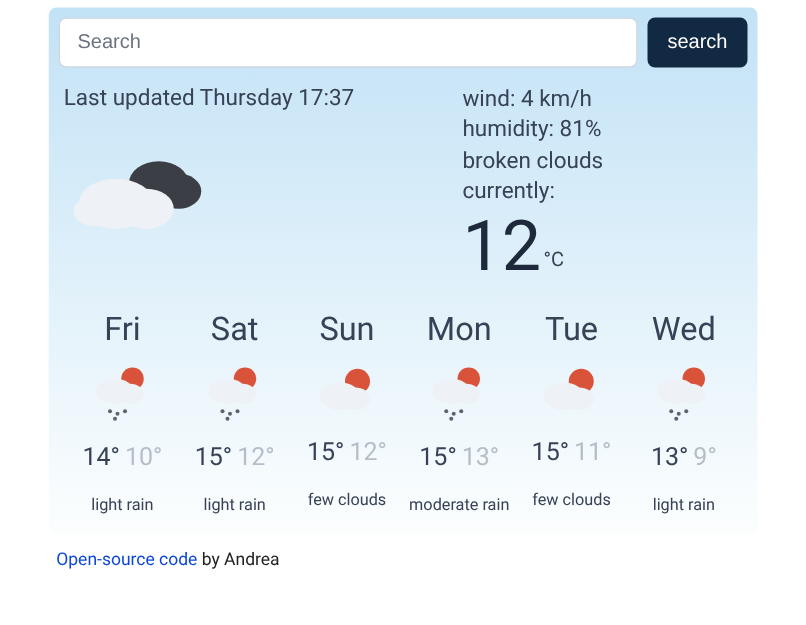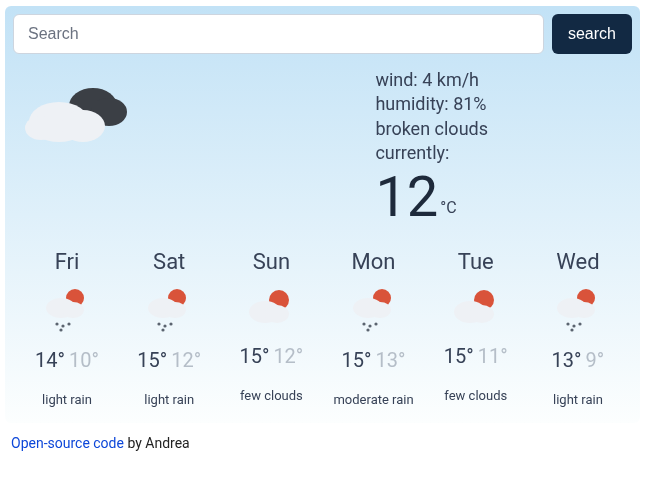--- a/index.html
+++ b/index.html
@@ -4,21 +4,21 @@
 <style>
   * { box-sizing: border-box; margin: 0; padding: 0; }
   body {
     font-family: -apple-system, BlinkMacSystemFont, "Segoe UI", Roboto, Arial, sans-serif;
     width: 645px;
     height: 500px;
     background: #fff;
     color: #374257;
   }
   .app {
-    width: 635px;
+    width: 567px;
     margin: 6px auto 0;
   }
   .gradient-box {
     background: linear-gradient(to bottom, #c2e2f6, #fcfefe);
     border-radius: 6px;
     padding: 8px 8px 16px 8px;
   }
   .search-row {
     display: flex;
     gap: 8px;
@@ -83,21 +83,21 @@
     justify-content: space-between;
     padding: 20px 6px 0 6px;
   }
   .day {
     width: 96px;
     display: flex;
     flex-direction: column;
     align-items: center;
     text-align: center;
   }
-  .day-name { font-size: 22px; color: #374257; margin-bottom: 6px; }
+  .day-name { font-size: 26px; color: #374257; margin-bottom: 6px; }
   .day-icon { margin: 6px 0; }
   .day-temps { font-size: 20px; margin-top: 4px; }
   .hi { color: #374257; }
   .lo { color: #b5bec8; margin-left: 4px; }
   .desc { font-size: 13px; color: #374257; margin-top: 20px; }
   .footer {
     padding: 12px 6px;
     font-size: 14px;
     color: #222;
   }
@@ -108,20 +108,21 @@
 
 <div class="app">
   <div class="gradient-box">
     <div class="search-row">
       <input class="search-input" type="text" placeholder="Search" style="">
       <button class="search-btn">search</button>
     </div>
 
     <div class="mid">
       <div class="mid-left">
+        <div class="updated">Last updated Thursday 17:37</div>
         <div class="big-icon">
           <svg width="110" height="80" viewBox="0 0 110 80">
             <g>
               <ellipse cx="72" cy="30" rx="24" ry="18" fill="#3b3f45"></ellipse>
               <ellipse cx="88" cy="36" rx="18" ry="14" fill="#3b3f45"></ellipse>
               <ellipse cx="38" cy="46" rx="30" ry="20" fill="#eef1f5"></ellipse>
               <ellipse cx="62" cy="50" rx="22" ry="16" fill="#eef1f5"></ellipse>
               <ellipse cx="20" cy="52" rx="16" ry="12" fill="#eef1f5"></ellipse>
             </g>
           </svg>

